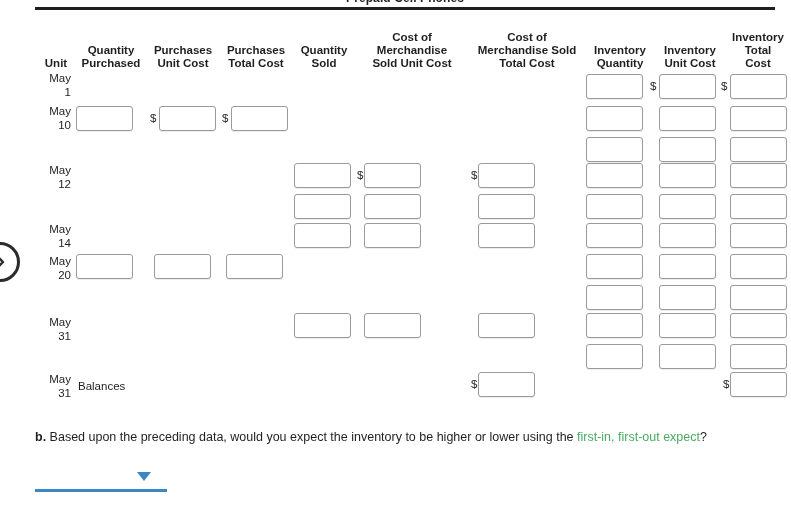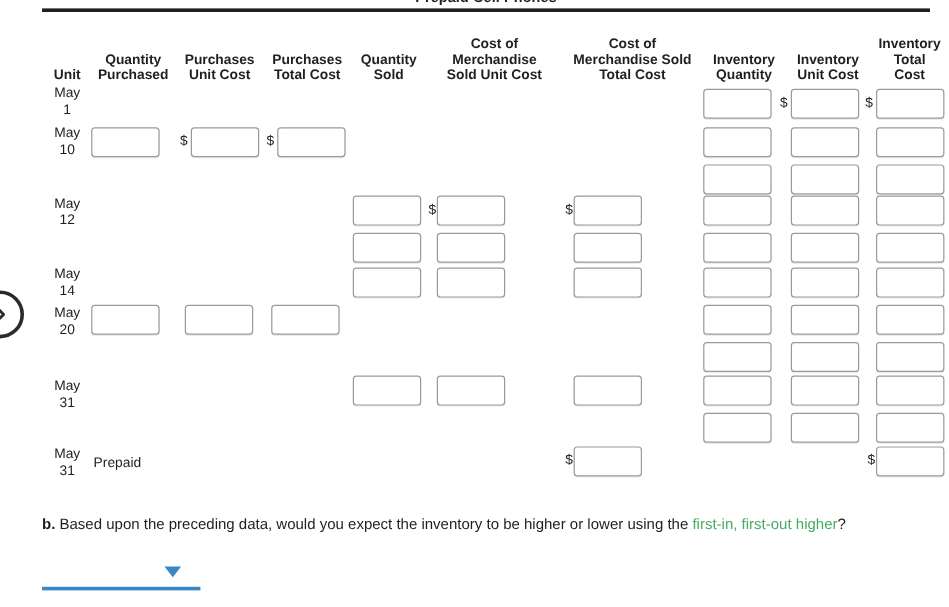--- a/index.html
+++ b/index.html
@@ -81,21 +81,21 @@
     top: 0;
     width: 791px;
     height: 410px;
   }
   .datelbl {
     position: absolute;
     font-size: 11.5px;
     line-height: 14px;
     color: #1f1f1f;
     width: 30px;
-    text-align: center;
+    text-align: right;
   }
   .rowlbl {
     position: absolute;
     font-size: 11.5px;
     line-height: 14px;
     color: #1f1f1f;
     white-space: nowrap;
   }
   .cellbox {
     position: absolute;
@@ -199,21 +199,21 @@
 
 <div class="grid">
 
   <div class="datelbl" style="left:41px;top:71px;">May<br>1</div>
   <div class="datelbl" style="left:41px;top:104px;">May<br>10</div>
   <div class="datelbl" style="left:41px;top:163px;">May<br>12</div>
   <div class="datelbl" style="left:41px;top:222px;">May<br>14</div>
   <div class="datelbl" style="left:41px;top:254px;">May<br>20</div>
   <div class="datelbl" style="left:41px;top:315px;">May<br>31</div>
   <div class="datelbl" style="left:41px;top:372px;">May<br>31</div>
-  <div class="rowlbl" style="left:78px;top:379px;">Prepaid</div>
+  <div class="rowlbl" style="left:78px;top:379px;">Balances</div>
 
   <input class="cellbox" style="left: 586px; top: 74px;" value="">
   <span class="dollar" style="left:650px;top:74px;">$</span>
   <input class="cellbox" style="left: 659px; top: 74px;" value="">
   <span class="dollar" style="left:721px;top:74px;">$</span>
   <input class="cellbox" style="left: 730px; top: 74px;" value="">
 
   <input class="cellbox" style="left: 76px; top: 106px;" value="">
   <span class="dollar" style="left:150px;top:106px;">$</span>
   <input class="cellbox" style="left: 159px; top: 106px;" value="">
@@ -274,19 +274,19 @@
 
   <span class="dollar" style="left:471px;top:372px;">$</span>
   <input class="cellbox" style="left: 478px; top: 372px;" value="">
   <span class="dollar" style="left:723px;top:372px;">$</span>
   <input class="cellbox" style="left: 730px; top: 372px;" value="">
 </div>
 
 <div class="partb">
   <b>b.</b>
   <span>Based upon the preceding data, would you expect the inventory to be higher or lower using the</span>
-  <a class="glossary" href="#">first-in, first-out higher</a><span>?</span>
+  <a class="glossary" href="#">first-in, first-out expect</a><span>?</span>
 </div>
 
 <div class="answer-wrap">
   <select class="answer-select"><option value=""></option><option value="higher">higher</option><option value="lower">lower</option></select>
   <span class="caret"></span>
 </div>
 
 </body></html>

